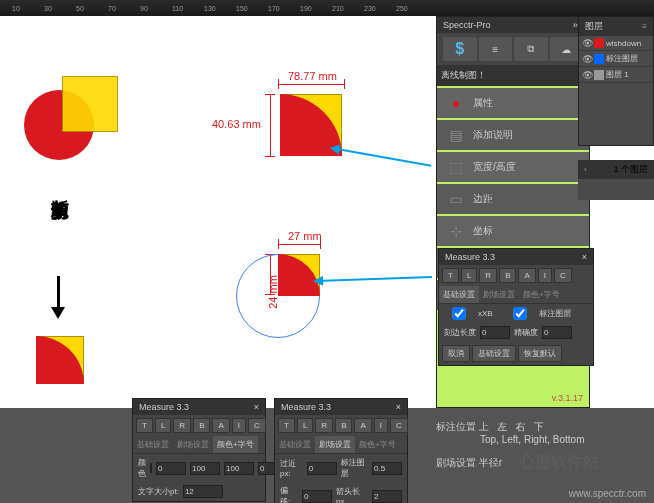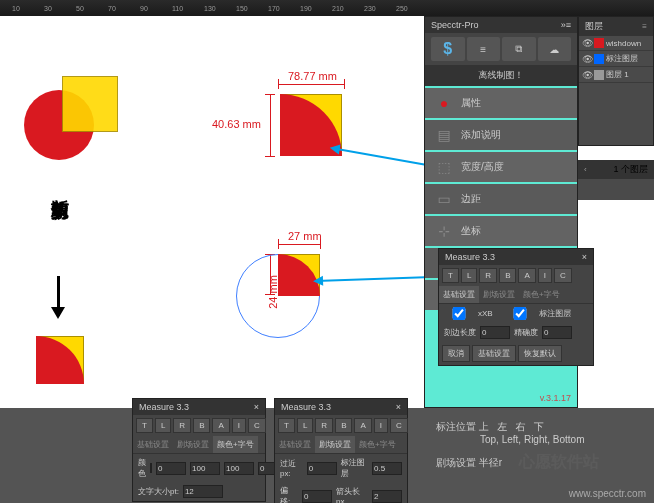--- a/index.html
+++ b/index.html
@@ -15,24 +15,24 @@
 .dim-line{position:absolute;background:#d91920}
 .dim-text{position:absolute;color:#d91920;font-size:11px;white-space:nowrap}
 .cn-label{position:absolute;font-size:18px;font-weight:bold;writing-mode:vertical-rl;color:#000}
 .arrow-down{position:absolute;width:3px;background:#000}
 .arrow-down::after{content:"";position:absolute;bottom:-10px;left:-6px;border:7px solid transparent;border-top:12px solid #000}
 .arrow-blue{position:absolute;height:2px;background:#00a0e9}
 .arrow-blue::after{content:"";position:absolute;left:-8px;top:-4px;border:5px solid transparent;border-right:10px solid #00a0e9}
 .blue-circle{position:absolute;border:1px solid #4080ff;border-radius:50%}
 .panel{position:absolute;background:#444;color:#ccc;font-size:10px;border:1px solid #222}
 .panel-title{background:#333;padding:3px 6px;font-size:9px;display:flex;justify-content:space-between;align-items:center}
-.specctr{top:16px;left:424px;width:154px;height:392px;background:#5eead4}
+.specctr{top:16px;left:436px;width:154px;height:392px;background:#bef264}
 .specctr-tabs{display:flex;gap:2px;padding:4px 6px;background:#444}
 .specctr-tabs div{flex:1;height:24px;display:flex;align-items:center;justify-content:center;background:#555;border-radius:2px}
-.specctr-banner{background:#333;padding:4px;text-align:center;font-size:9px}
+.specctr-banner{background:#333;padding:4px;font-size:9px}
 .specctr-item{display:flex;align-items:center;padding:6px 10px;gap:8px;background:#5a5a5a;margin:2px 0}
 .specctr-item.alt{background:#636363}
 .specctr-icon{width:18px;height:18px;display:flex;align-items:center;justify-content:center;font-size:14px}
 .specctr-ver{position:absolute;bottom:4px;right:6px;color:#c05050;font-size:9px}
 .layers{top:16px;right:0;width:76px;height:130px;background:#4a4a4a}
 .layers-row{display:flex;align-items:center;padding:2px 3px;gap:2px;font-size:8px;border-bottom:1px solid #3a3a3a}
 .layer-color{width:10px;height:10px}
 .eye{width:10px;font-size:9px}
 .measure-small{background:#444;color:#ccc}
 .btn-row{display:flex;gap:2px;padding:3px}

